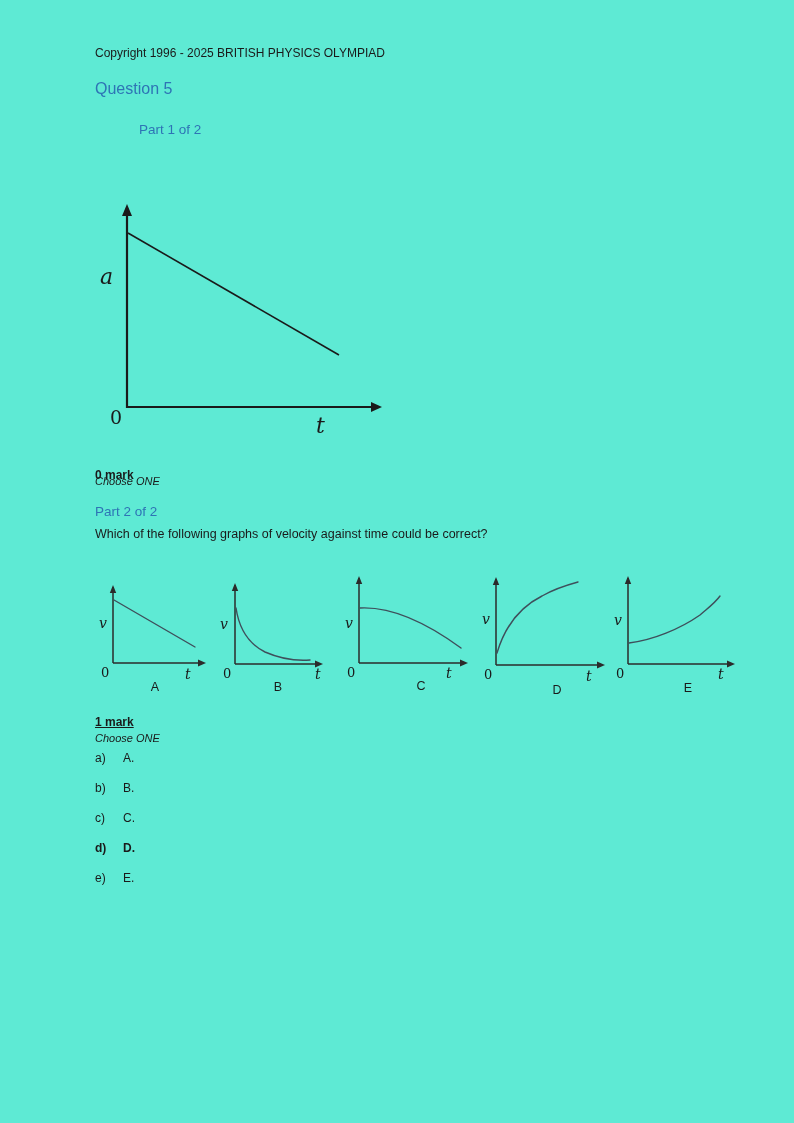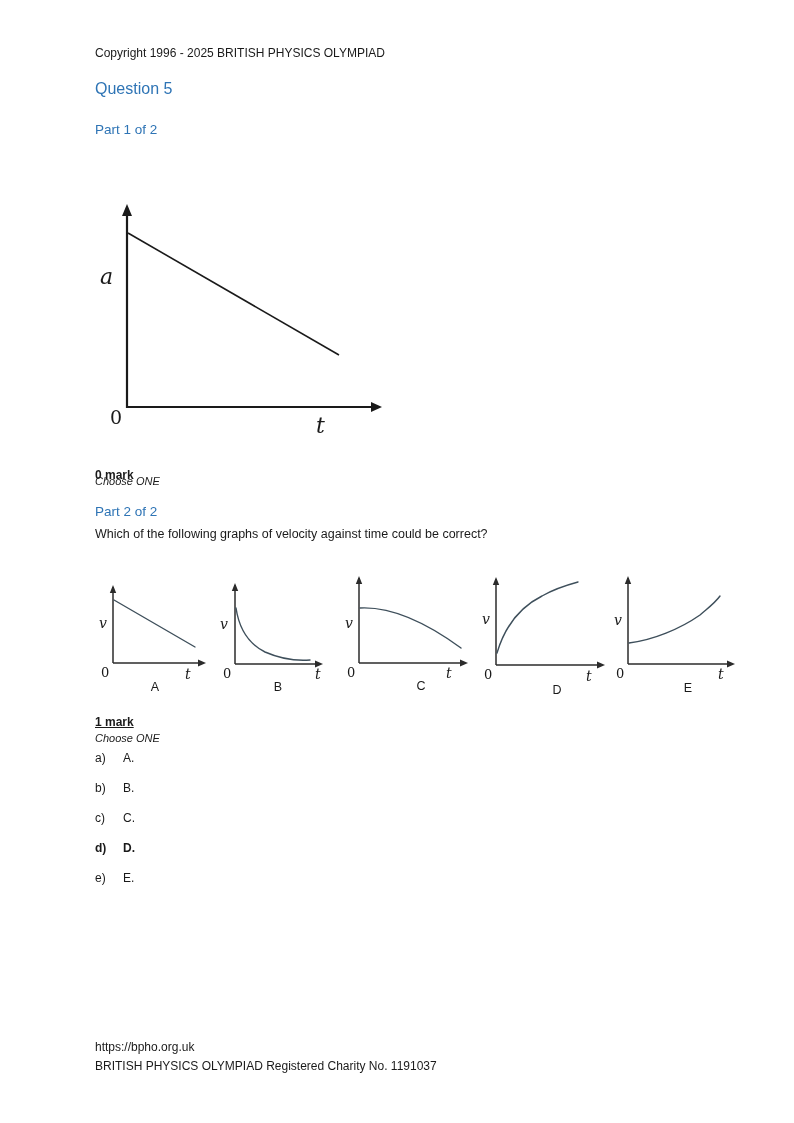--- a/index.html
+++ b/index.html
@@ -1,29 +1,29 @@
 <!DOCTYPE html>
 <html><head>
 <meta charset="utf-8">
 <style>
   html,body{margin:0;padding:0;background:#e8e8e8;}
   .page{
     position:relative;
     width:794px;height:1123px;
-    background:#ffffff;
+    background:#5eead4;
     margin:0 auto;
     font-family:"Liberation Sans",sans-serif;
     color:#1a1a1a;
     overflow:hidden;
   }
   .abs{position:absolute;}
   .copyright{left:95px;top:46px;font-size:12px;}
   .q-title{left:95px;top:80px;font-size:16px;color:#2E74B5;}
   .part-heading{left:95px;font-size:13.5px;color:#2E74B5;}
-  .p1-heading{top:122px;}
+  .p1-heading{top:122px;margin-left:44px;}
   .p2-heading{top:504px;}
   .body-text{left:95px;font-size:12.5px;line-height:1.55;}
   .p1-text{top:146px;width:606px;text-align:justify;}
   .p2-text{top:525px;width:620px;}
   .marks{font-weight:bold;font-size:12px;left:95px;}
   .choose{font-style:italic;font-size:11px;left:95px;}
   .p1-marks{top:468px;}
   .p1-choose{top:475px;}
   .p2-marks{top:715px;text-decoration:underline;}
   .p2-choose{top:732px;}
@@ -145,18 +145,14 @@
     <span class="abs choice-letter" style="top:811px;">c)</span>
     <span class="abs choice-label" style="top:811px;">C.</span>
 
     <span class="abs choice-letter choice-bold" style="top:841px;">d)</span>
     <span class="abs choice-label  choice-bold" style="top:841px;">D.</span>
 
     <span class="abs choice-letter" style="top:871px;">e)</span>
     <span class="abs choice-label" style="top:871px;">E.</span>
   </div>
 
-  <div class="abs footer">
-    <div><a href="#">https://bpho.org.uk</a></div>
-    <div>BRITISH PHYSICS OLYMPIAD Registered Charity No. 1191037</div>
-  </div>
 
 </div>
 
 </body></html>

